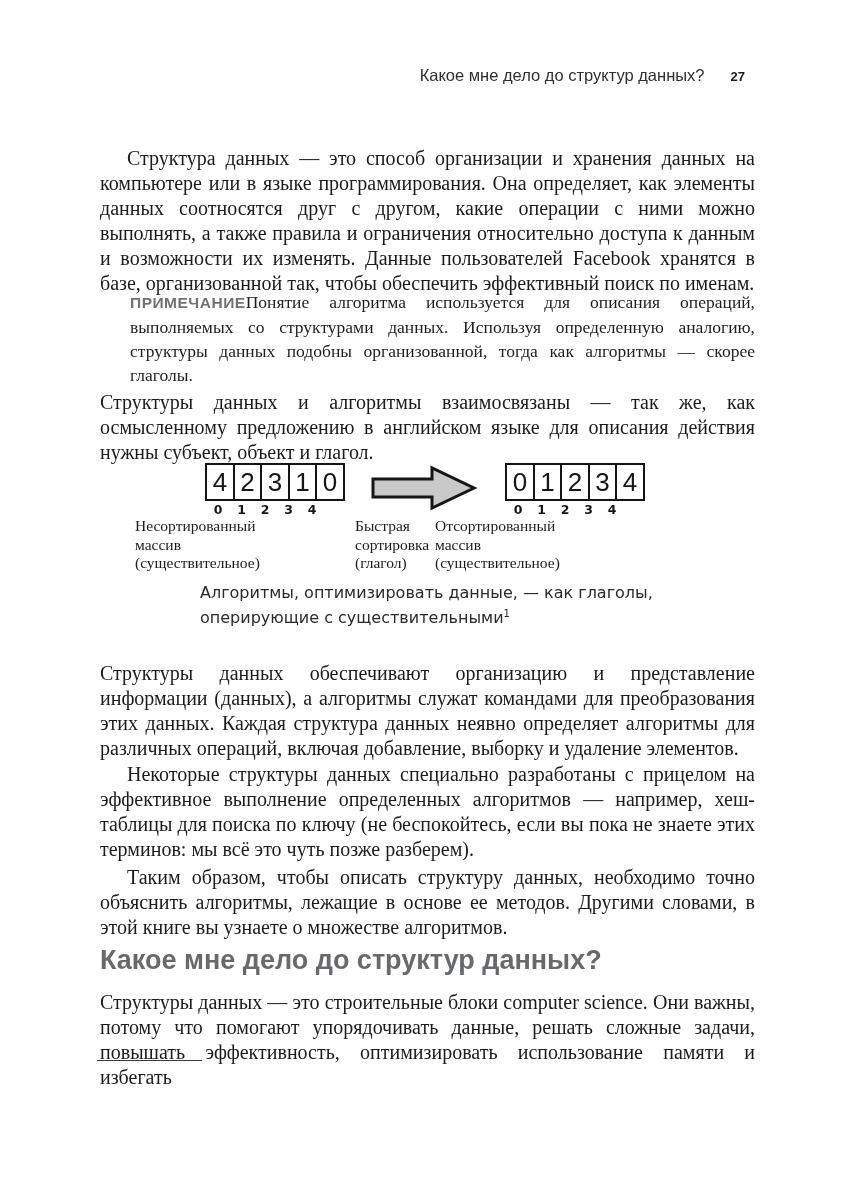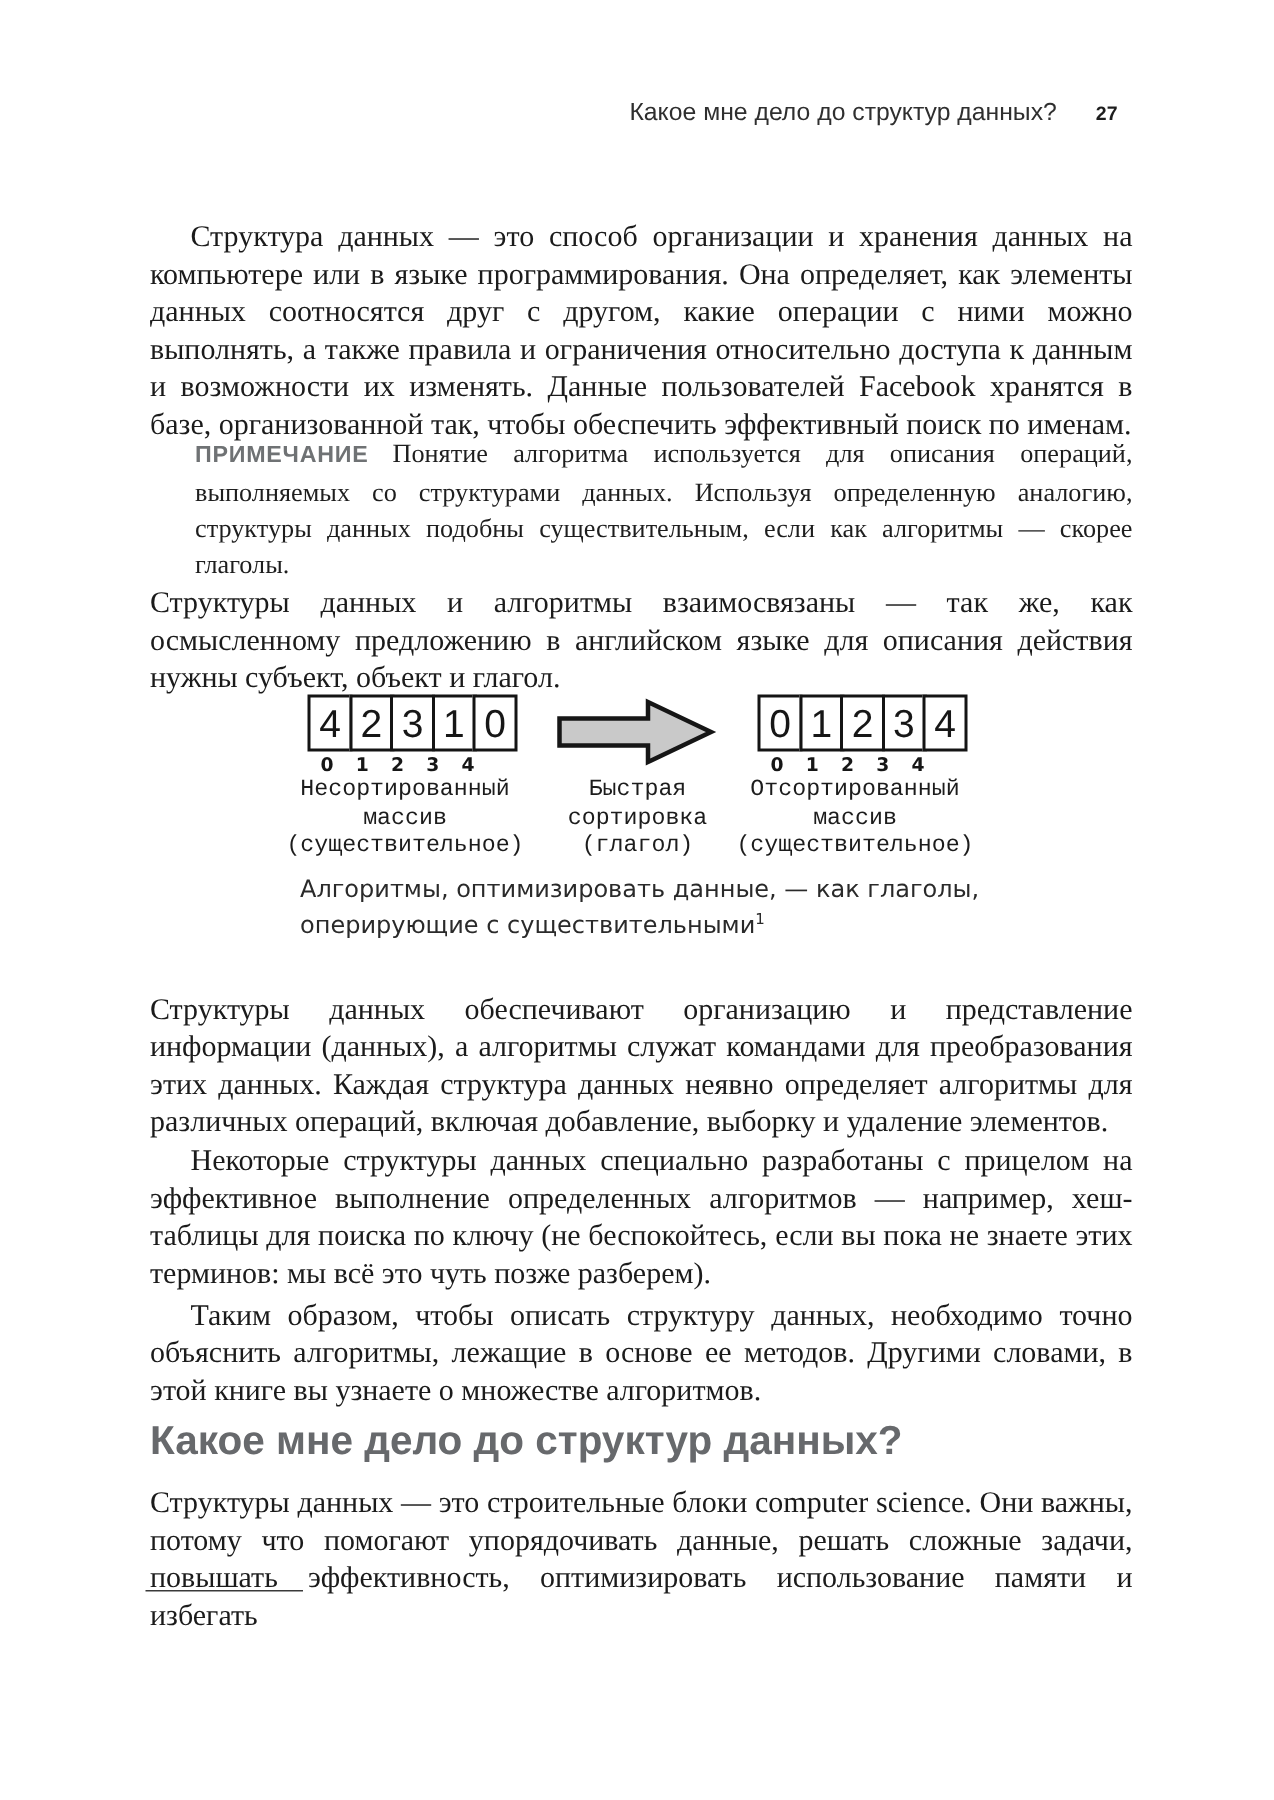--- a/index.html
+++ b/index.html
@@ -34,21 +34,21 @@
   .p6{top:970px;}
 
   
   .note{
     position:absolute;left:130px;top:290px;width:625px;
     font-size:17.5px;line-height:24px;text-align:justify;color:#1e1e1e;
   }
   .note-label{
     font-family:"Liberation Sans", sans-serif;
     font-weight:bold;font-size:15.5px;letter-spacing:0.5px;
-    color:#6f7274;margin-right:16px;
+    color:#6f7274;
   }
 
   
   .figure{position:absolute;left:100px;top:455px;width:655px;height:178px;}
   .array{position:absolute;display:flex;}
   .arr-left{left:105px;top:8px;}
   .arr-right{left:405px;top:8px;}
   .cell{
     width:26px;height:34px;border:2.5px solid #141414;margin-left:-2.5px;
     display:flex;align-items:center;justify-content:center;
@@ -59,22 +59,22 @@
   .indices{position:absolute;display:flex;top:47px;}
   .idx-left{left:105px;}
   .idx-right{left:405px;}
   .idx{
     width:26px;margin-left:-2.5px;text-align:center;
     font-family:"DejaVu Sans", sans-serif;font-weight:bold;font-size:12.5px;color:#161616;
   }
   .idx:first-child{margin-left:0;}
   .arrow-wrap{position:absolute;left:270px;top:9px;}
   .fig-label{
-    position:absolute;top:62px;text-align:center;white-space:pre-line;
-    font-family:Liberation Mono, monospace;font-size:15.5px;line-height:18.5px;color:#1c1c1c;
+    position:absolute;top:62px;white-space:pre-line;
+    font-family:Liberation Serif, serif;font-size:15.5px;line-height:18.5px;color:#1c1c1c;
   }
   .fl-1{left:35px;width:270px;}
   .fl-2{left:255px;width:140px;}
   .fl-3{left:335px;width:270px;}
   .fig-caption{
     position:absolute;left:100px;top:127px;
     font-family:"DejaVu Sans", sans-serif;font-size:16px;line-height:21px;color:#2a2a2a;
   }
   .fig-caption sup{font-size:10px;}
 
@@ -103,21 +103,21 @@
 
 <div class="page">
 
   <div class="running-head">
     <span class="running-title">Какое мне дело до структур данных?</span>
     <span class="page-number">27</span>
   </div>
 
   <p class="para indent p1">Структура данных — это способ организации и хранения данных на компьютере или в языке программирования. Она определяет, как элементы данных соотносятся друг с другом, какие операции с ними можно выполнять, а также правила и ограничения относительно доступа к данным и возможности их изменять. Данные пользователей Facebook хранятся в базе, организованной так, чтобы обеспечить эффективный поиск по именам.</p>
 
-  <div class="note"><span class="note-label">ПРИМЕЧАНИЕ</span><span>Понятие алгоритма используется для описания операций, выполняемых со структурами данных. Используя определенную аналогию, структуры данных подобны существительным, если как алгоритмы — скорее глаголы.</span></div>
+  <div class="note"><span class="note-label">ПРИМЕЧАНИЕ</span><span>Понятие алгоритма используется для описания операций, выполняемых со структурами данных. Используя определенную аналогию, структуры данных подобны организованной, тогда как алгоритмы — скорее глаголы.</span></div>
 
   <p class="para p2">Структуры данных и алгоритмы взаимосвязаны — так же, как осмысленному предложению в английском языке для описания действия нужны субъект, объект и глагол.</p>
 
   <div class="figure">
 
     <div class="array arr-left">
       <div class="cell">4</div>
       <div class="cell">2</div>
       <div class="cell">3</div>
       <div class="cell">1</div>

